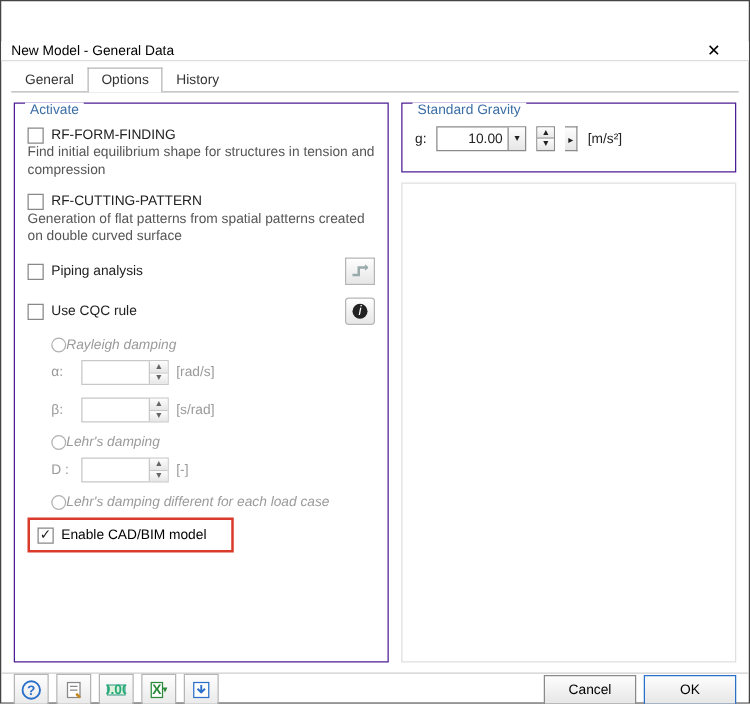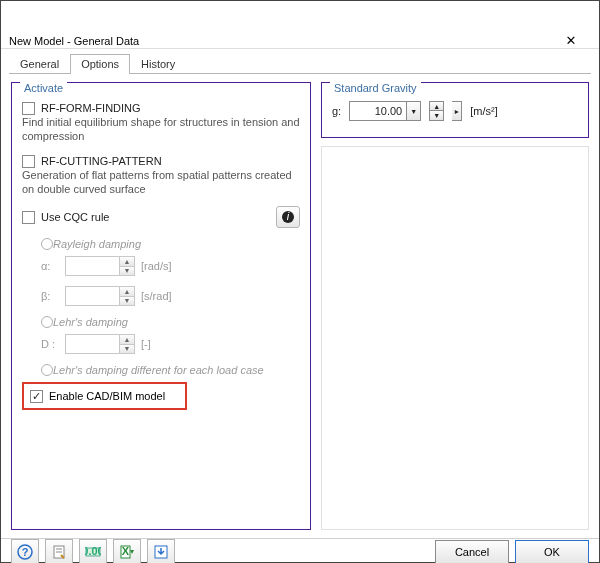--- a/index.html
+++ b/index.html
@@ -83,20 +83,32 @@
         </div>
 
         <div class="opt">
           <div class="chk-row">
             <span class="chk"></span>
             <span>RF-CUTTING-PATTERN</span>
           </div>
           <div class="subline">Generation of flat patterns from spatial patterns created on double curved surface</div>
         </div>
 
+        <div class="opt row-with-icon">
+          <div class="chk-row">
+            <span class="chk"></span>
+            <span>Piping analysis</span>
+          </div>
+          <span class="mini-btn">
+            <svg width="14" height="12" viewBox="0 0 14 12">
+                <path d="M1 9 L6 9 L6 3 L13 3" stroke="#9aa" fill="none" stroke-width="2"></path>
+                <path d="M11 1 L13 3 L11 5" stroke="#9aa" fill="none"></path>
+              </svg>
+          </span>
+        </div>
 
         <div class="opt row-with-icon">
           <div class="chk-row">
             <span class="chk"></span>
             <span>Use CQC rule</span>
           </div>
           <span class="mini-btn" style="border-radius:3px;">
             <svg width="14" height="14" viewBox="0 0 14 14">
                 <circle cx="7" cy="7" r="6" fill="#222"></circle>
                 <text x="7" y="10" text-anchor="middle" fill="#fff" font-size="9" font-family="Georgia" font-style="italic">i</text>

